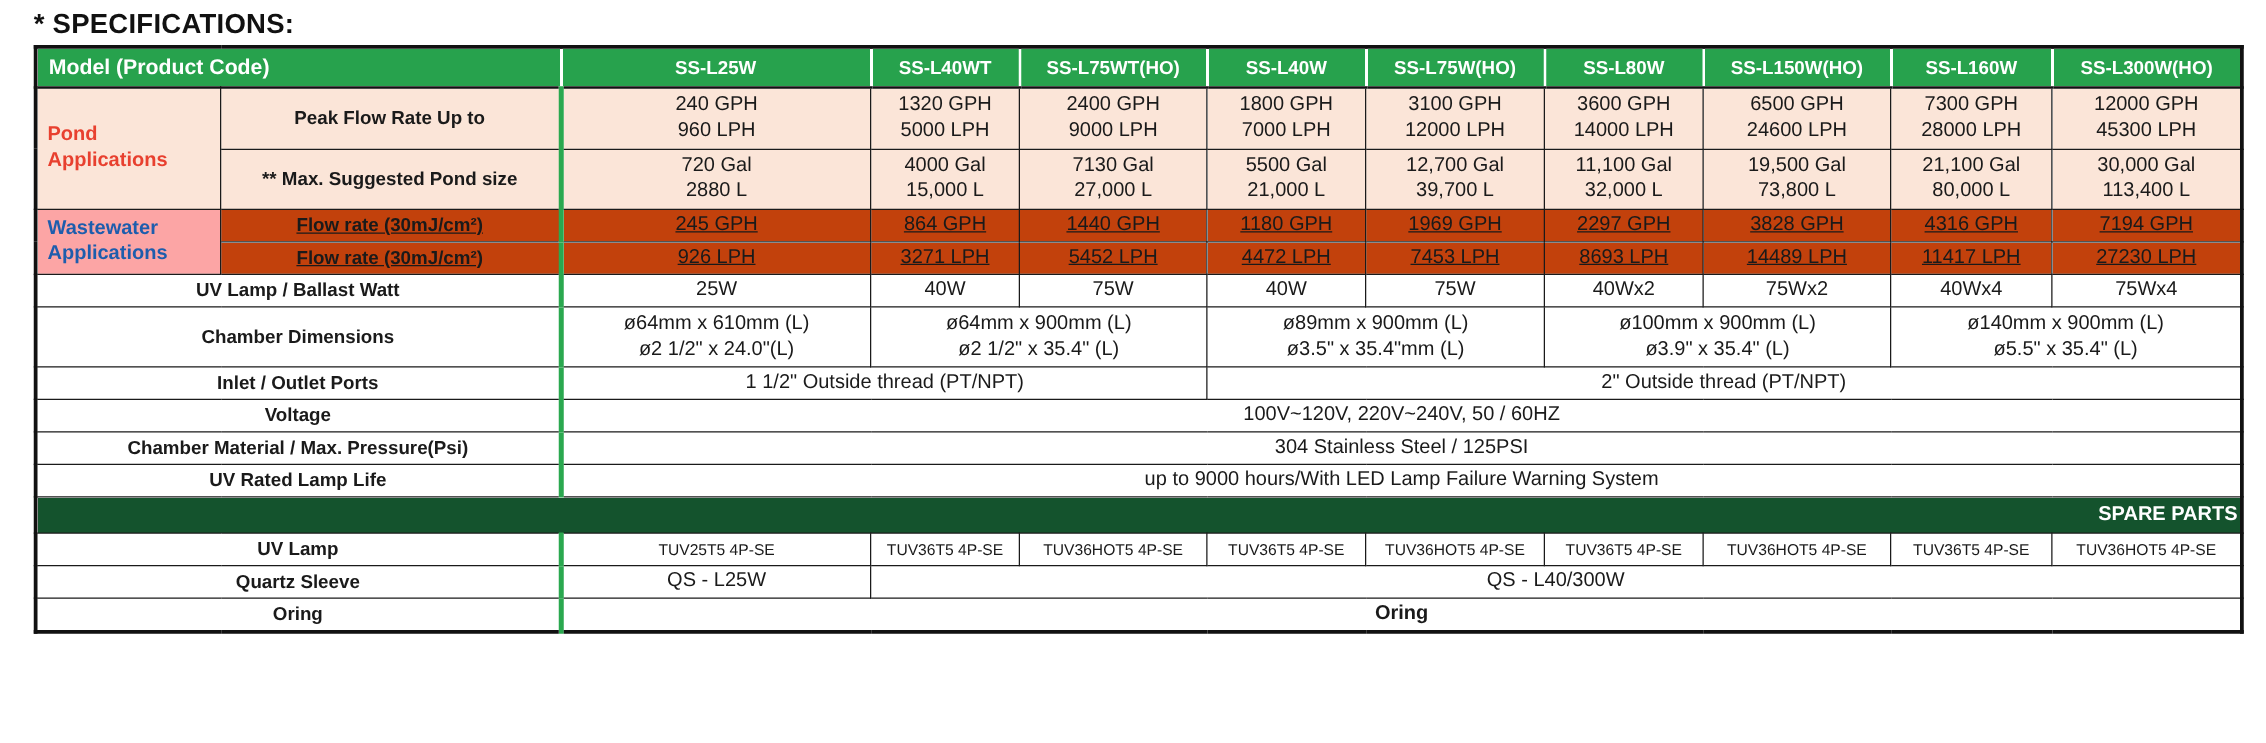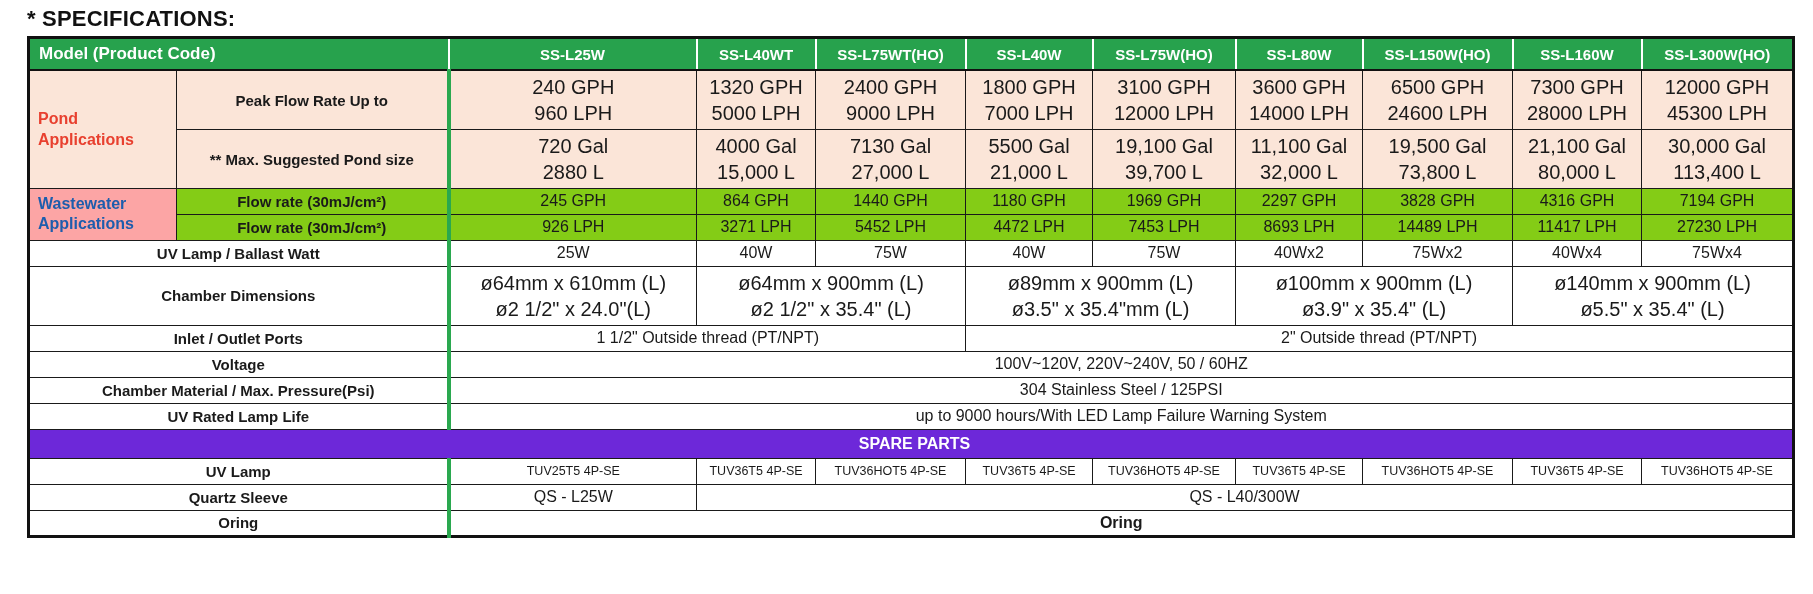--- a/index.html
+++ b/index.html
@@ -6,33 +6,33 @@
   body{width:1813px;height:594px;font-family:"Liberation Sans",sans-serif;color:#1a1a1a;}
   .page{padding:4px 0 0 27px;}
   .title{font-size:22px;font-weight:bold;letter-spacing:.2px;color:#111;margin:2px 0 4px 0;}
   table.spec{border-collapse:collapse;table-layout:fixed;width:1490px;border:3px solid #111;}
   td{border:1px solid #1a1a1a;text-align:center;vertical-align:middle;font-size:14px;padding:2px 2px;overflow:hidden;}
   
   td.gh{background:#27a24d;color:#fff;font-weight:bold;border-bottom:2px solid #111;}
   td.gh.model-label{text-align:left;font-size:17px;padding-left:9px;height:26px;}
   td.gh.model-h{font-size:15px;border-left:2px solid #fff;}
   
-  td.section{background:#6d28d9;color:#fff;font-weight:bold;text-align:center;font-size:16px;padding-left:9px;height:24px;}
+  td.section{background:#14532d;color:#fff;font-weight:bold;text-align:right;font-size:16px;padding-left:9px;height:24px;}
   
   td.group{background:#fbe5d8;text-align:left;padding-left:8px;font-weight:bold;font-size:16px;line-height:1.3;}
   td.group.pond{color:#e8402f;margin-top:28px;}
   td.group.ww{background:#fca5a5;color:#1d5dad;}
   td.attr{font-weight:bold;font-size:15px;}
   td.rowlabel{font-weight:bold;font-size:15px;}
   
   .peach{background:#fbe5d8;}
-  .blue{background:#84cc16;}
+  .blue{background:#c2410c;text-decoration:underline;}
   
   td.v{font-size:16px;line-height:1.3;}
-  td.v2{font-size:20px;line-height:1.3;padding:3px 2px;}
+  td.v2{font-size:16px;line-height:1.3;padding:3px 2px;}
   td.gl{border-left:4px solid #2aa84f;}
   td.sp{font-size:12.5px;}
   .h-peak{height:46px;}
   .h-size{height:40px;}
   .h-ww{height:25px;}
   .h-std{height:26px;}
   .h-dim{height:42px;}
 </style>
 </head>
 <body>
@@ -125,21 +125,21 @@
           </td>
       <td class="v2 peach">
             <div>7130 Gal</div>
             <div>27,000 L</div>
           </td>
       <td class="v2 peach">
             <div>5500 Gal</div>
             <div>21,000 L</div>
           </td>
       <td class="v2 peach">
-            <div>19,100 Gal</div>
+            <div>12,700 Gal</div>
             <div>39,700 L</div>
           </td>
       <td class="v2 peach">
             <div>11,100 Gal</div>
             <div>32,000 L</div>
           </td>
       <td class="v2 peach">
             <div>19,500 Gal</div>
             <div>73,800 L</div>
           </td>

